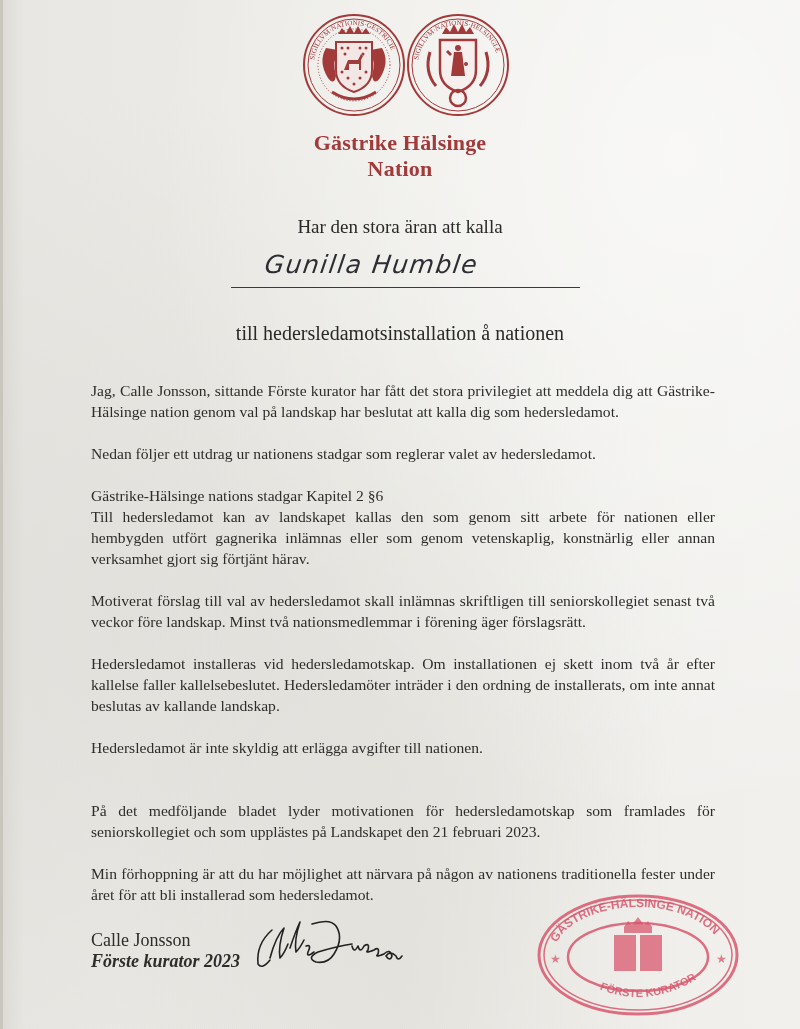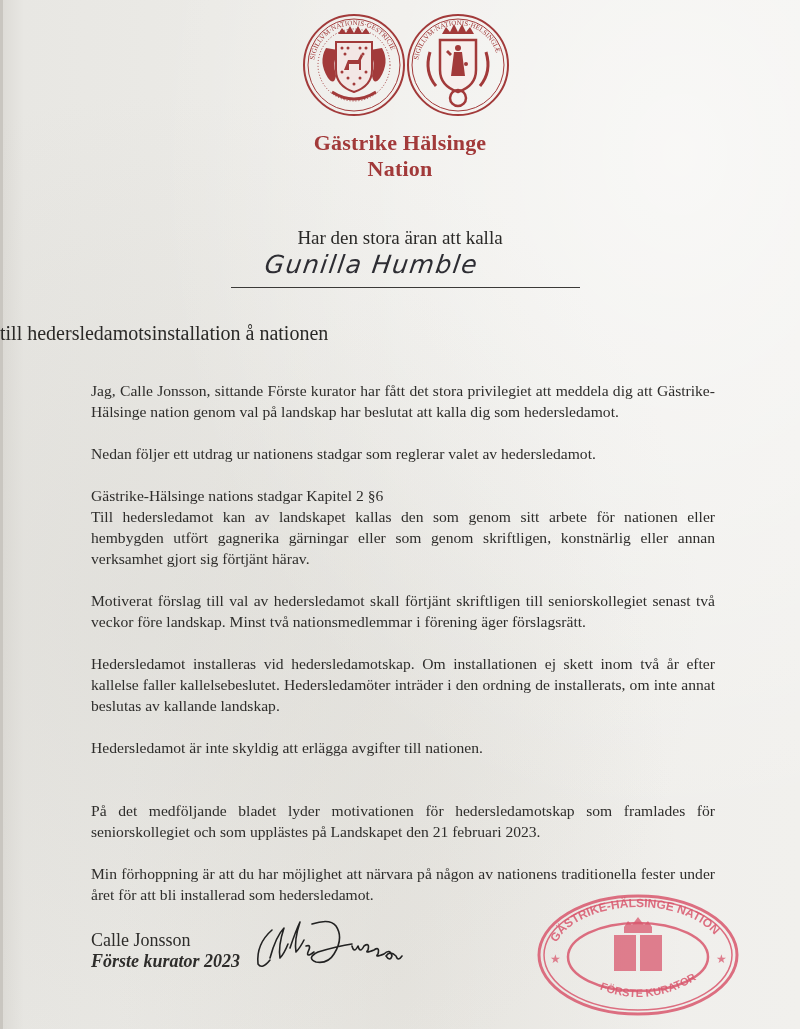--- a/index.html
+++ b/index.html
@@ -26,34 +26,34 @@
   .seal.left { left: 0; }
   .seal.right { left: 104px; }
   .nation-name {
     position: absolute; left: 0; width: 800px; text-align: center;
     color: #a23a3a; font-size: 22px; line-height: 26px; letter-spacing: 0.2px; font-weight: bold;
   }
   .nation-name.l1 { top: 130px; }
   .nation-name.l2 { top: 156px; }
   .invite-line {
     position: absolute; left: 0; width: 800px; text-align: center;
-    font-size: 19px; top: 216px; color: #2a2927; margin-top: 11px;
+    font-size: 19px; top: 216px; color: #2a2927;
   }
   .name-hand {
     position: absolute; left: 265px; top: 250px;
     font-family: "DejaVu Sans", sans-serif; font-style: oblique;
     font-size: 25px; color: #2d2d33; letter-spacing: 1.5px;
     transform: skewX(-8deg);
   }
   .name-line {
     position: absolute; left: 231px; top: 287px; width: 349px; height: 1px;
     background: #3b3a38;
   }
   .subtitle {
-    position: absolute; left: 0; width: 800px; 
+    position: absolute; left: 0; width: 800px; text-align: center;
     font-size: 20px; top: 322px; color: #2a2927;
   }
   .body {
     position: absolute; left: 91px; width: 624px; top: 380px;
     font-size: 15.6px; line-height: 21px; color: #2e2d2b;
   }
   .body p { margin: 0; text-align: justify; }
   .body p.last-left { text-align-last: left; }
   .gap1 { height: 21px; }
   .gap2 { height: 42px; }
@@ -120,23 +120,23 @@
   <div class="name-hand">Gunilla Humble</div>
   <div class="name-line"></div>
   <div class="subtitle">till hedersledamotsinstallation å nationen</div>
 
   <div class="body">
     <p class="last-left">Jag, Calle Jonsson, sittande Förste kurator har fått det stora privilegiet att meddela dig att Gästrike-Hälsinge nation genom val på landskap har beslutat att kalla dig som hedersledamot.</p>
     <div class="gap1"></div>
     <p class="last-left">Nedan följer ett utdrag ur nationens stadgar som reglerar valet av hedersledamot.</p>
     <div class="gap1"></div>
     <p class="last-left">Gästrike-Hälsinge nations stadgar Kapitel 2 §6</p>
-    <p class="last-left">Till hedersledamot kan av landskapet kallas den som genom sitt arbete för nationen eller hembygden utfört gagnerika gärningar eller som genom skriftligen, konstnärlig eller annan verksamhet gjort sig förtjänt härav.</p>
+    <p class="last-left">Till hedersledamot kan av landskapet kallas den som genom sitt arbete för nationen eller hembygden utfört gagnerika inlämnas eller som genom vetenskaplig, konstnärlig eller annan verksamhet gjort sig förtjänt härav.</p>
     <div class="gap1"></div>
-    <p class="last-left">Motiverat förslag till val av hedersledamot skall förtjänt skriftligen till seniorskollegiet senast två veckor före landskap. Minst två nationsmedlemmar i förening äger förslagsrätt.</p>
+    <p class="last-left">Motiverat förslag till val av hedersledamot skall inlämnas skriftligen till seniorskollegiet senast två veckor före landskap. Minst två nationsmedlemmar i förening äger förslagsrätt.</p>
     <div class="gap1"></div>
     <p class="last-left">Hedersledamot installeras vid hedersledamotskap. Om installationen ej skett inom två år efter kallelse faller kallelsebeslutet. Hedersledamöter inträder i den ordning de installerats, om inte annat beslutas av kallande landskap.</p>
     <div class="gap1"></div>
     <p class="last-left">Hedersledamot är inte skyldig att erlägga avgifter till nationen.</p>
     <div class="gap2"></div>
     <p class="last-left">På det medföljande bladet lyder motivationen för hedersledamotskap som framlades för seniorskollegiet och som upplästes på Landskapet den 21 februari 2023.</p>
     <div class="gap1"></div>
     <p class="last-left">Min förhoppning är att du har möjlighet att närvara på någon av nationens traditionella fester under året för att bli installerad som hedersledamot.</p>
   </div>
 

